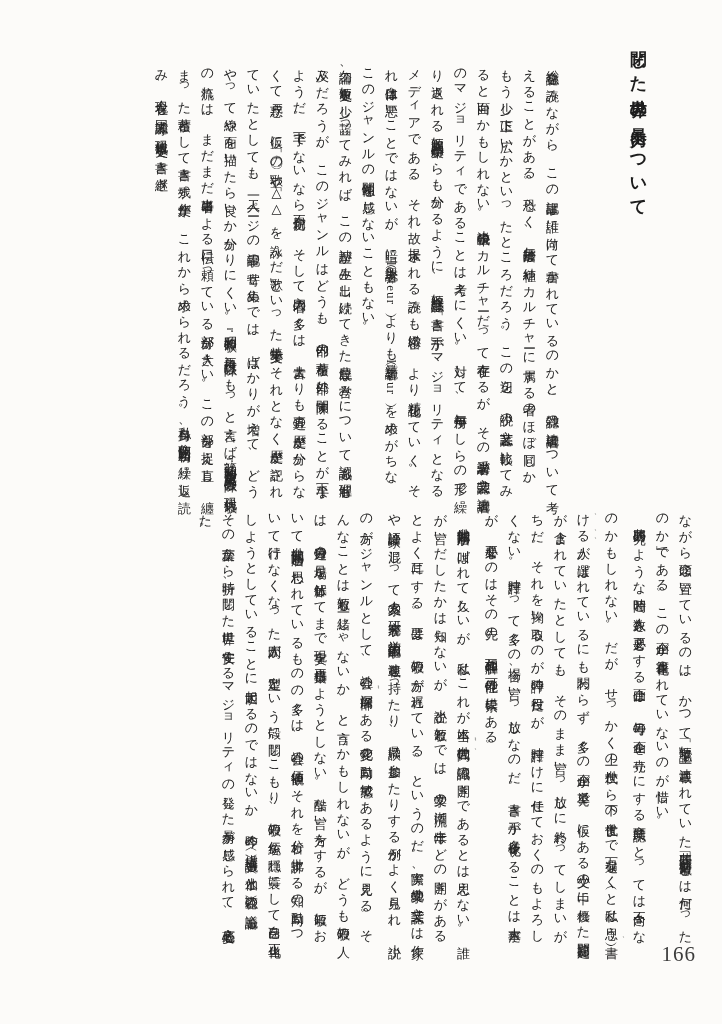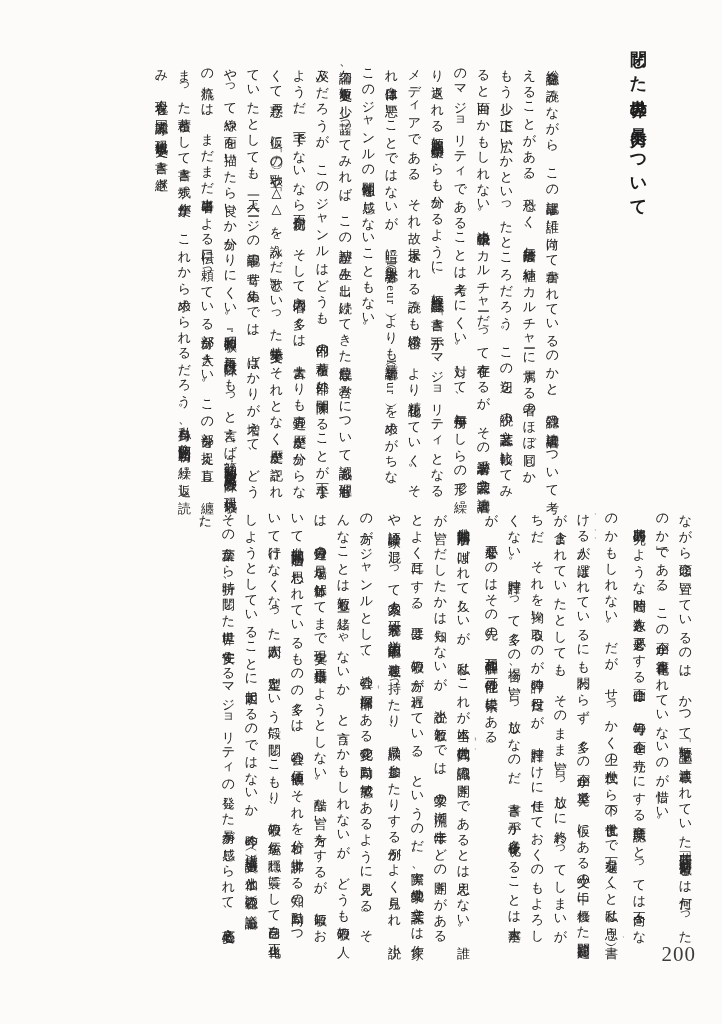--- a/index.html
+++ b/index.html
@@ -84,14 +84,14 @@
       <p class="para">総合誌を読みながら、この記事は誰に向けて書かれているのかと、雑誌の読者層について考えることがある。恐らく、年齢層は結社やカルチャーに属する者のほぼ同じか、もう少し上下に広いかといったところだろう。この辺を、小説の文芸誌と比較してみると面白いかもしれない。小説執筆のカルチャーだって存在するが、その受講者が文芸誌の読者層のマジョリティであることは考えにくい。対して、毎年何かしらの形で繰り返される短歌入門的特集からも分かるように、短歌総合誌は「書き手」がマジョリティとなるメディアである。それ故、提示される読みも緻密に、より精読化していく。それ自体は悪いことではないが、暗に一般読者（lecteur）よりも精読者（liseur）を求めがちな、このジャンルの閉鎖性を感じないこともない。</p>
       <p class="para">勿論、短歌史を少し齧ってみれば、この詩型が生み出し続けてきた豊饒な営みについて認識も理解も及ぶだろうが、このジャンルはどうも、内部の蓄積を外部に開陳することが下手なようだ。下手でないなら不親切だ。そして入門者の多くは、大昔よりも直近の歴史が分からなくて戸惑う。仮に「〇〇の歌」や「△△を詠んだ歌」といった特集小文でそれとなく歴史が記されていたとしても、一人二ページの記事の寄せ集めでは、点ばかりが増えて、どうやって線や面を描いたら良いか分かりにくい。『昭和短歌の再検討』以降、もっと言えば篠弘『昭和短歌史』第三巻以降の現代短歌の流れは、まだまだ当事者による口伝に頼っている部分が大きい。この部分を捉え直し、纏まった蓄積として書き残す作業が、これから求められるだろう。私自身、作歌開始当初に繰り返し読み、今現在も同人誌等で現代短歌史を書き継ぎ</p>
     </div>
 
   <div class="vblock lower">
       <p class="para">ながら念頭に置いているのは、かつて「短歌」誌上で連載されていた共同研究「前衛短歌とは何だったのか」である。この企画が書籍化されていないのが惜しい。</p>
       <p class="para indent">共同研究のような時間と人数を必要とする企画は、毎号の企画を売りにする商業誌にとっては不向きなのかもしれない。だが、せっかく上の世代から下の世代まで万遍なく（と私は思う）<span class="emph">書ける人</span>が選ばれているにも関わらず、多くの企画が単発で、仮にある小文の中に優れた問題提起が含まれていたとしても、そのまま言いっ放しに終わってしまいがちだ。それを掬い取るのが時評の役目だが、時評だけに任せておくのもよろしくない。時評だって多くの場合、言いっ放しなのだ。書き手が多様化することは大事だが、必要なのはその先の、相互理解の可能性の模索にある。</p>
       <p class="para indent">世代間断層が叫ばれて久しいが、私はこれが本当に<span class="emph">世代間の</span>認識の開きであるとは思えない。誰が言いだしたかは知らないが、小説と短歌とでは、文学の潮流に十年ほどの開きがあるとよく耳にする。要は、短歌の方が遅れている、というのだ。実際、純文学の文芸誌では作家や評論家に混じって人文系の研究者が学術的記事の連載を持ったり、鼎談に参加したりする例がよく見られ、小説の方がジャンルとして、社会の<span class="emph">深層部</span>にある変化の動向に敏感であるように見える。そんなことは短歌も一緒じゃないか、と言うかもしれないが、どうも短歌の人は、自分達の足場を解体してまで現実を再構築しようとしない。酷な言い方をするが、短歌において世代間断層と思われているものの多くは、社会の価値観やそれを分析し批評する知の動向について行けなくなった人間が、定型という殻に閉じこもり、短歌の伝統を隠れ蓑にして自己を正当化しようとしていることに起因するのではないか。昨今の〈虚構〉論議も〈水仙と盗聴〉の議論も、その言葉から時折、閉じた世界に安住するマジョリティの発した暴力が感じられて、心底萎えた。</p>
     </div>
 
-  <div class="page-number">200</div>
+  <div class="page-number">166</div>
 </div>
 
 </body></html>

